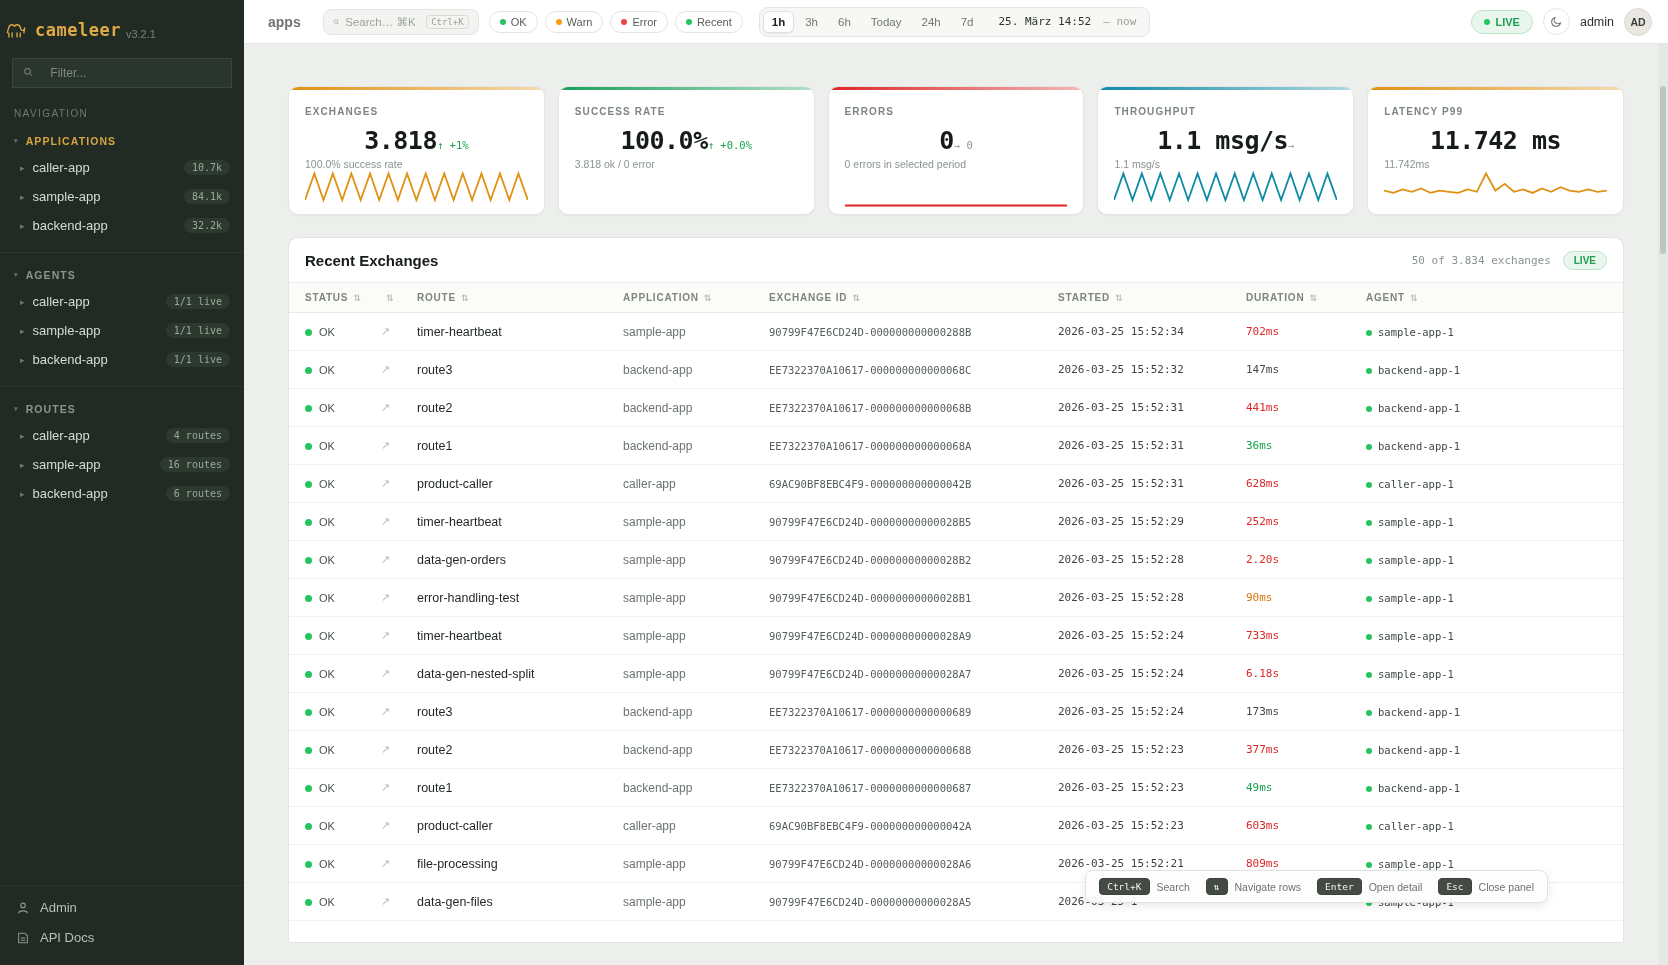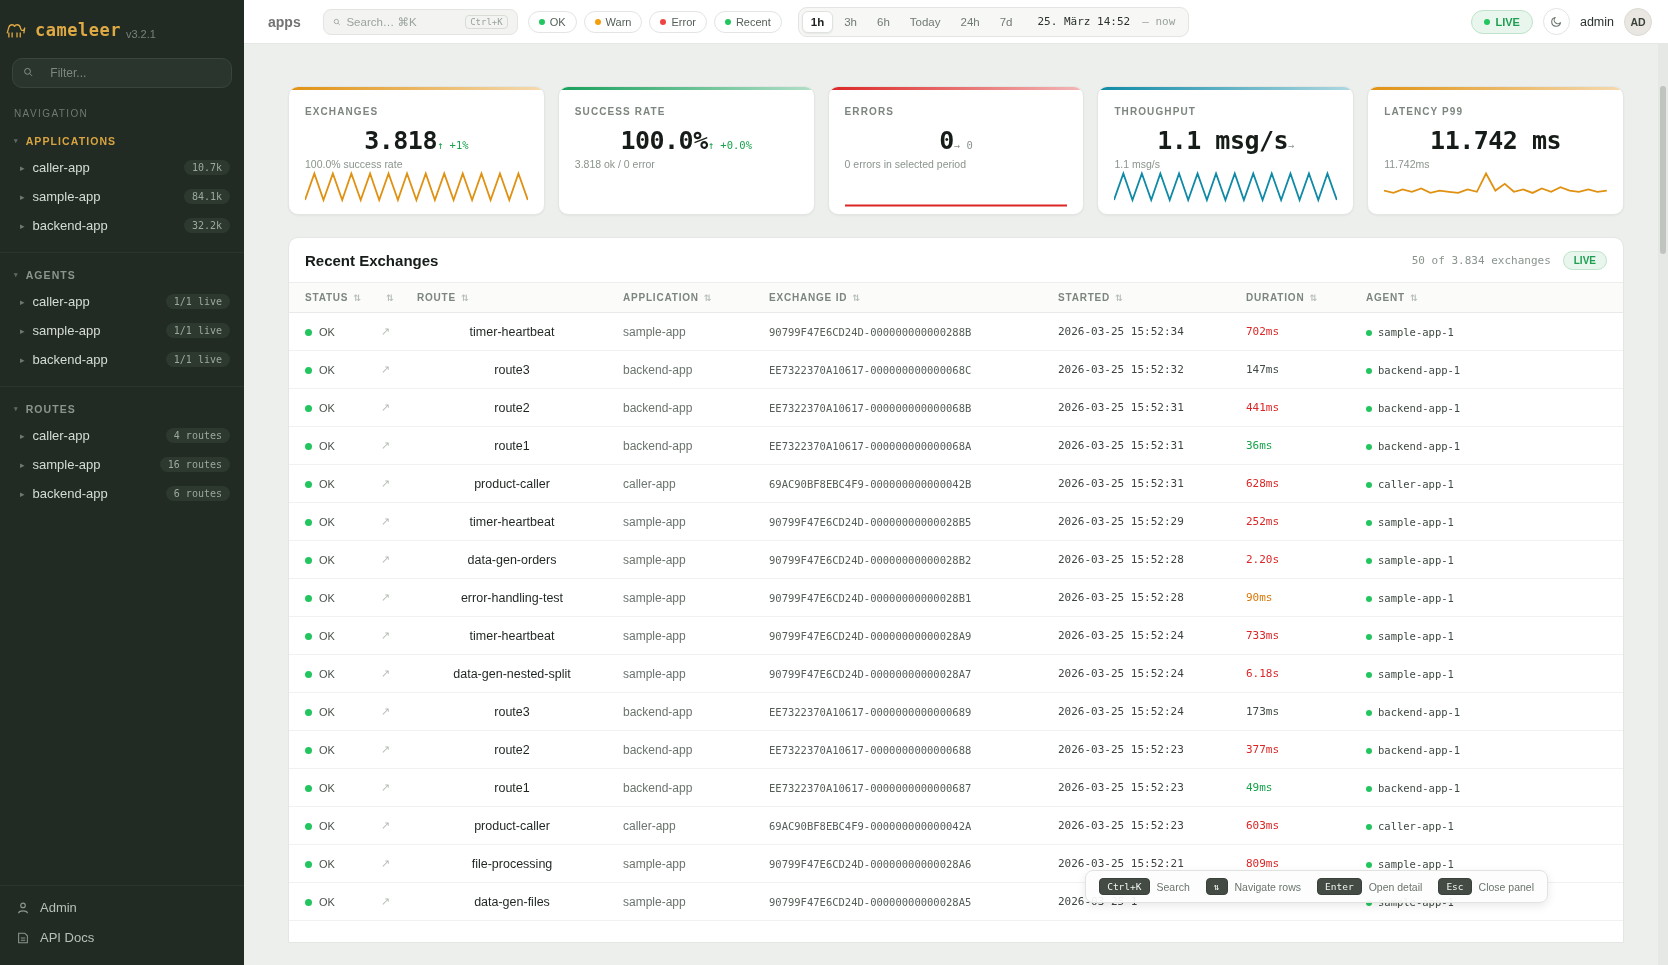--- a/index.html
+++ b/index.html
@@ -5,40 +5,40 @@
   *{box-sizing:border-box;margin:0;padding:0;}
   html,body{width:1668px;height:965px;overflow:hidden;}
   body{font-family:"Liberation Sans",sans-serif;background:#edefec;color:#1c231e;position:relative;}
   .app{display:flex;width:100%;height:100%;}
 
   
   .sidebar{width:244px;flex-shrink:0;background:#212b24;color:#cfd6cf;display:flex;flex-direction:column;}
   .logo-row{display:flex;align-items:flex-end;gap:5px;padding:16px 4px 12px;}
   .logo-text{color:#dfa944;font-weight:700;font-size:17px;letter-spacing:.5px;font-family:"DejaVu Sans Mono",monospace;}
   .logo-ver{color:#77827a;font-size:11px;}
-  .filter-box{margin:6px 12px 16px;background:#2a352d;border:1px solid #39453b;border-radius:10px;display:flex;align-items:flex-start;gap:17px;padding:7px 10px;color:#8a958c;}
+  .filter-box{margin:6px 12px 16px;background:#2a352d;border:1px solid #39453b;border-radius:0;display:flex;align-items:flex-start;gap:17px;padding:7px 10px;color:#8a958c;}
   .filter-box input{background:transparent;border:0;outline:0;color:#cfd6cf;font-size:12px;width:100%;}
   .filter-box input::placeholder{color:#7d887f;}
   .nav-label{font-size:10px;letter-spacing:1.4px;color:#6e7a70;padding:4px 14px 6px;}
   .nav-section{padding-bottom:12px;}
   .nav-section + .nav-section{border-top:1px solid #2b352d;padding-top:6px;}
   .nav-section-title{display:flex;gap:7px;align-items:center;font-size:10.5px;letter-spacing:1.1px;color:#8a958c;padding:10px 14px 6px;cursor:pointer;font-weight:700;}
   .caret{font-size:7px;color:#5f6b61;}
   .nav-item{display:flex;align-items:center;gap:8px;padding:7px 14px 7px 20px;font-size:13px;color:#d5dcd4;cursor:pointer;}
   .chev{color:#6e7a70;font-size:9px;}
   .nav-badge{margin-left:auto;background:#2d382f;color:#9aa99d;font-size:10px;padding:2px 8px;border-radius:99px;font-family:"DejaVu Sans Mono",monospace;white-space:nowrap;}
   .sidebar-footer{margin-top:auto;padding:14px 16px 20px;display:flex;flex-direction:column;gap:15px;border-top:1px solid #2b352d;}
   .footer-item{display:flex;align-items:center;gap:10px;font-size:13px;color:#b6c0b7;cursor:pointer;}
   .footer-item svg{color:#8a958c;}
 
   
   .main{flex:1;display:flex;flex-direction:column;min-width:0;}
   .topbar{height:44px;background:#fff;border-bottom:1px solid #e4e7e3;display:flex;align-items:center;gap:10px;padding:0 16px 0 24px;flex-shrink:0;}
   .context-label{font-weight:700;font-size:14px;color:#737373;margin-right:12px;}
-  .searchbox{display:flex;align-items:center;gap:6px;background:#f3f4f2;border:1px solid #e2e5e1;border-radius:8px;padding:5px 9px;width:195px;color:#8a948c;}
+  .searchbox{display:flex;align-items:center;gap:6px;background:#f3f4f2;border:1px solid #e2e5e1;border-radius:8px;padding:5px 9px;width:156px;color:#8a948c;}
   .searchbox input{background:transparent;border:0;outline:0;font-size:11.5px;width:100%;color:#39423a;}
   .searchbox input::placeholder{color:#9aa39b;}
   .search-hint{font-size:9px;border:1px solid #d8dcd6;border-radius:4px;padding:1px 4px;color:#9aa39b;white-space:nowrap;font-family:"DejaVu Sans Mono",monospace;}
   .chips{display:flex;align-items:center;gap:7px;}
   .chip{display:flex;align-items:center;gap:5px;border:1px solid #e2e5e1;background:#fff;border-radius:999px;padding:4px 10px;font-size:11px;color:#555e57;cursor:pointer;}
   .dot{width:6px;height:6px;border-radius:50%;display:inline-block;flex-shrink:0;}
   .dot7{width:7px;height:7px;}
   .dot6{width:6px;height:6px;}
   .range-group{display:flex;align-items:center;background:#f7f8f6;border:1px solid #e2e5e1;border-radius:9px;padding:3px;gap:2px;margin-left:6px;}
   .range-btn{font-size:11.5px;color:#707a72;padding:4px 8px;border-radius:6px;background:transparent;border:1px solid transparent;cursor:pointer;font-family:"Liberation Sans",sans-serif;}
@@ -70,21 +70,21 @@
   .panel-meta{margin-left:auto;font-family:"DejaVu Sans Mono",monospace;font-size:11px;color:#8a948c;display:flex;align-items:center;gap:12px;}
   .live-badge{background:#e9f6ee;border:1px solid #bfe3cb;color:#1d9e50;font-size:10px;font-weight:700;border-radius:999px;padding:3px 10px;font-family:"Liberation Sans",sans-serif;}
   table{width:100%;border-collapse:collapse;table-layout:fixed;}
   thead th{font-size:10px;letter-spacing:.8px;color:#7c857e;text-align:left;padding:9px 8px;border-top:1px solid #eceeeb;border-bottom:1px solid #e7eae6;background:#fbfcfa;font-weight:700;white-space:nowrap;}
   thead th:first-child{padding-left:16px;}
   .sort{color:#b8bfb8;font-size:9px;margin-left:5px;font-family:"DejaVu Sans",sans-serif;}
   tbody td{font-size:12.5px;color:#2a322b;padding:0 8px;height:38px;border-bottom:1px solid #f0f2ef;white-space:nowrap;overflow:hidden;vertical-align:middle;}
   td.c-status{font-size:11px;color:#4a524b;padding-left:16px;}
   td.c-status .dot{margin-right:7px;}
   td.c-link{color:#b6bdb5;font-size:11px;cursor:pointer;}
-  td.c-route{color:#1f2620;font-size:12.5px;text-align:center;}
+  td.c-route{color:#1f2620;font-size:12.5px;}
   td.c-app{color:#6b746d;font-size:12px;}
   td.c-id{font-family:"DejaVu Sans Mono",monospace;font-size:10.5px;color:#555e57;}
   td.c-start{font-family:"DejaVu Sans Mono",monospace;font-size:11px;color:#3c443d;}
   td.c-dur{font-family:"DejaVu Sans Mono",monospace;font-size:11px;}
   td.c-agent{font-family:"DejaVu Sans Mono",monospace;font-size:10.5px;color:#3f4a42;}
   td.c-agent .dot{margin-right:6px;}
 
   
   .hints{position:absolute;right:120px;bottom:62px;display:flex;align-items:center;gap:16px;background:rgba(252,253,252,.93);border:1px solid #e0e3df;border-radius:8px;padding:7px 13px;box-shadow:0 3px 10px rgba(0,0,0,.09);z-index:5;}
   .hint{display:flex;align-items:center;gap:7px;font-size:10.5px;color:#6b746d;}

